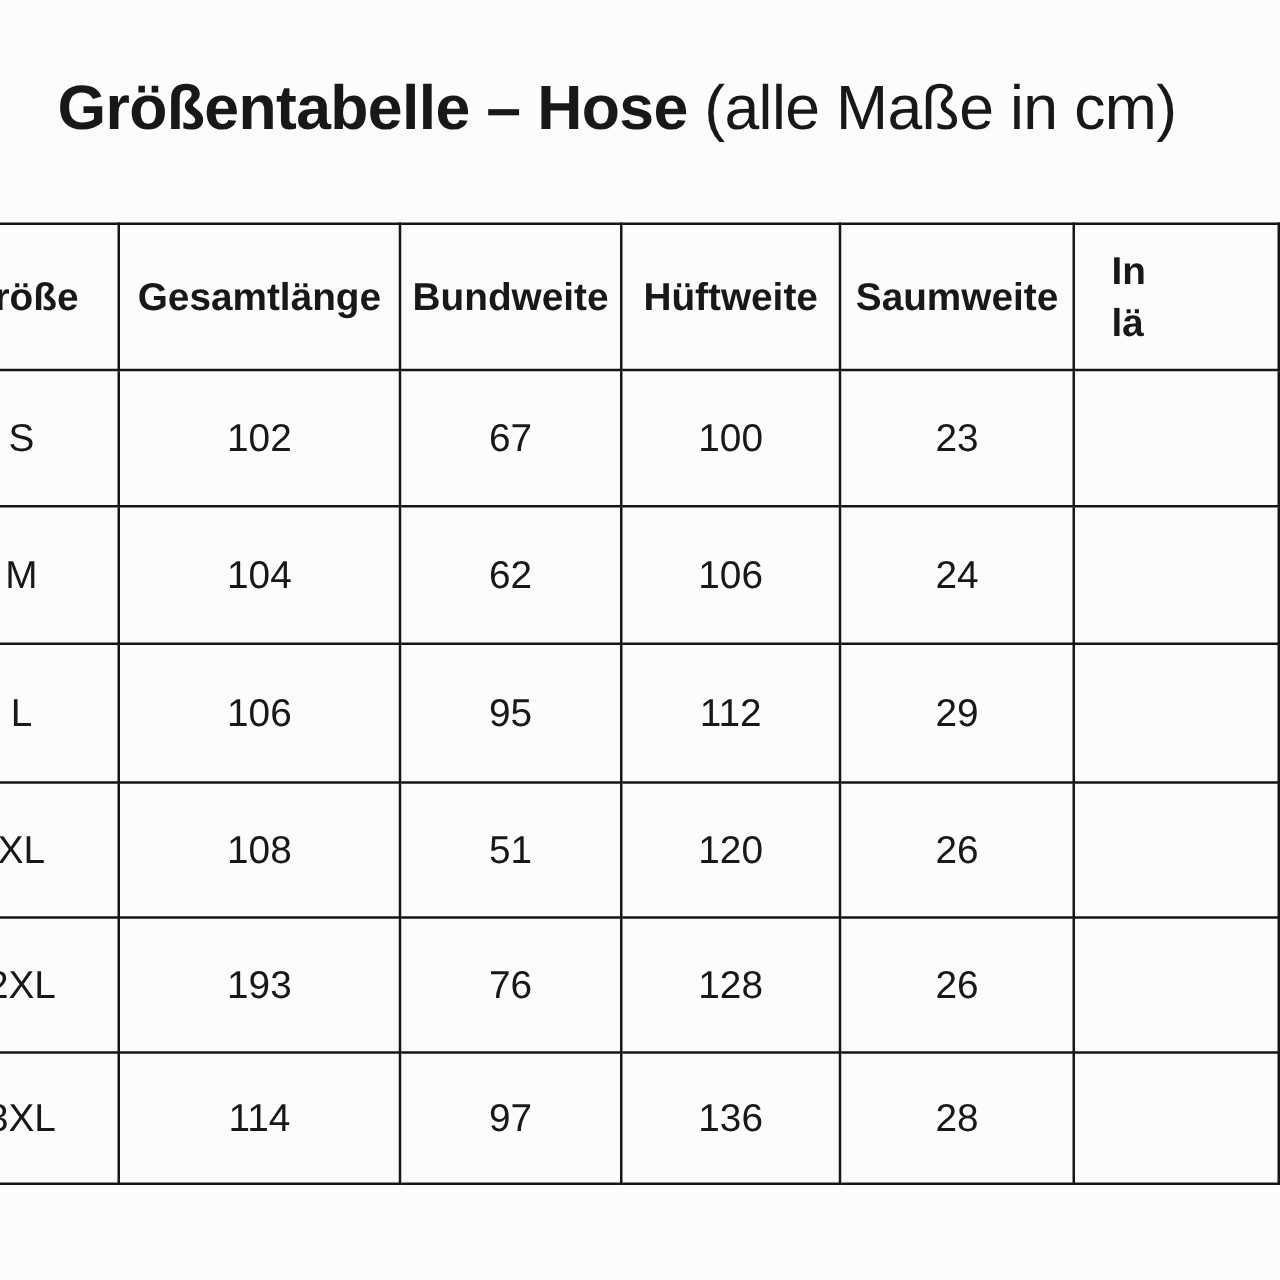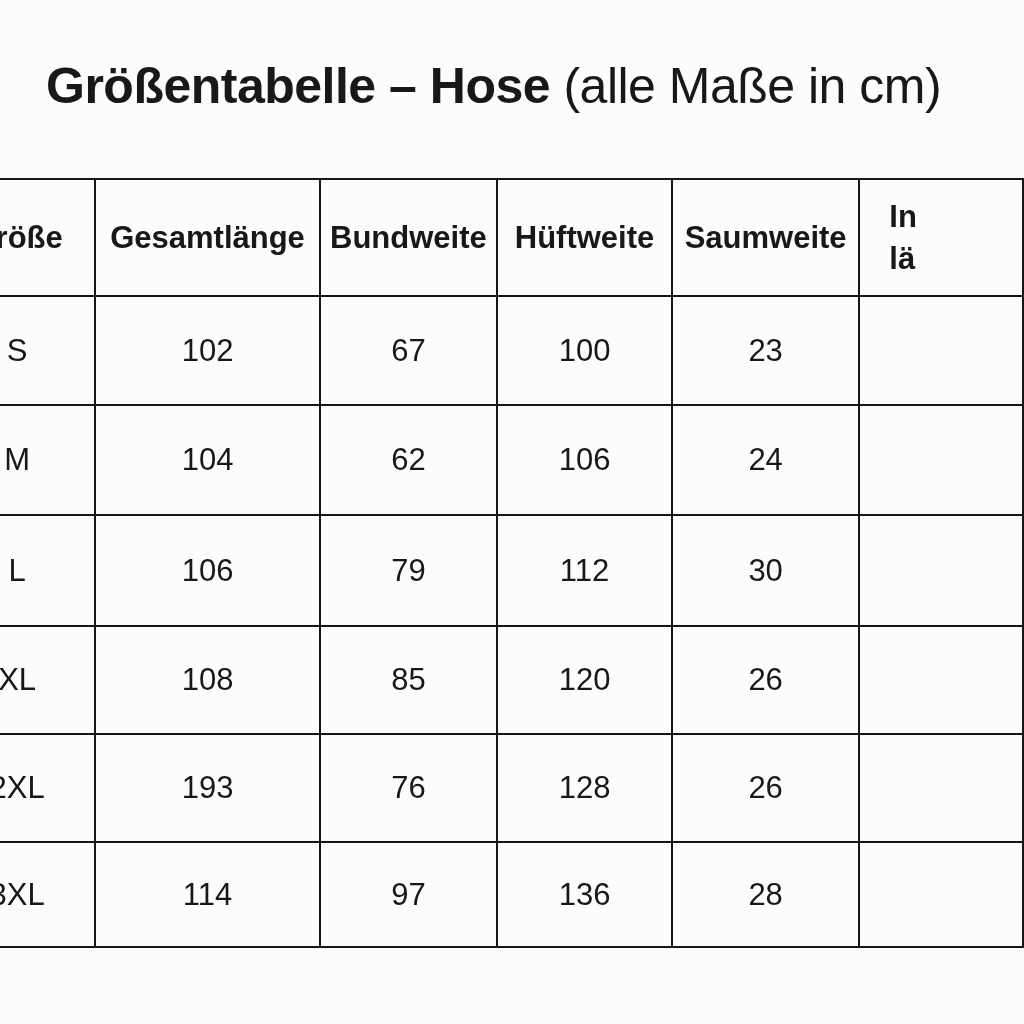--- a/index.html
+++ b/index.html
@@ -123,29 +123,29 @@
           <td>M</td>
           <td>104</td>
           <td>62</td>
           <td>106</td>
           <td>24</td>
           <td></td>
         </tr>
         <tr class="row-l">
           <td>L</td>
           <td>106</td>
-          <td>79</td>
+          <td>95</td>
           <td>112</td>
-          <td>30</td>
+          <td>29</td>
           <td></td>
         </tr>
         <tr class="row-xl">
           <td>XL</td>
           <td>108</td>
-          <td>85</td>
+          <td>51</td>
           <td>120</td>
           <td>26</td>
           <td></td>
         </tr>
         <tr class="row-2xl">
           <td>2XL</td>
           <td>193</td>
           <td>76</td>
           <td>128</td>
           <td>26</td>

